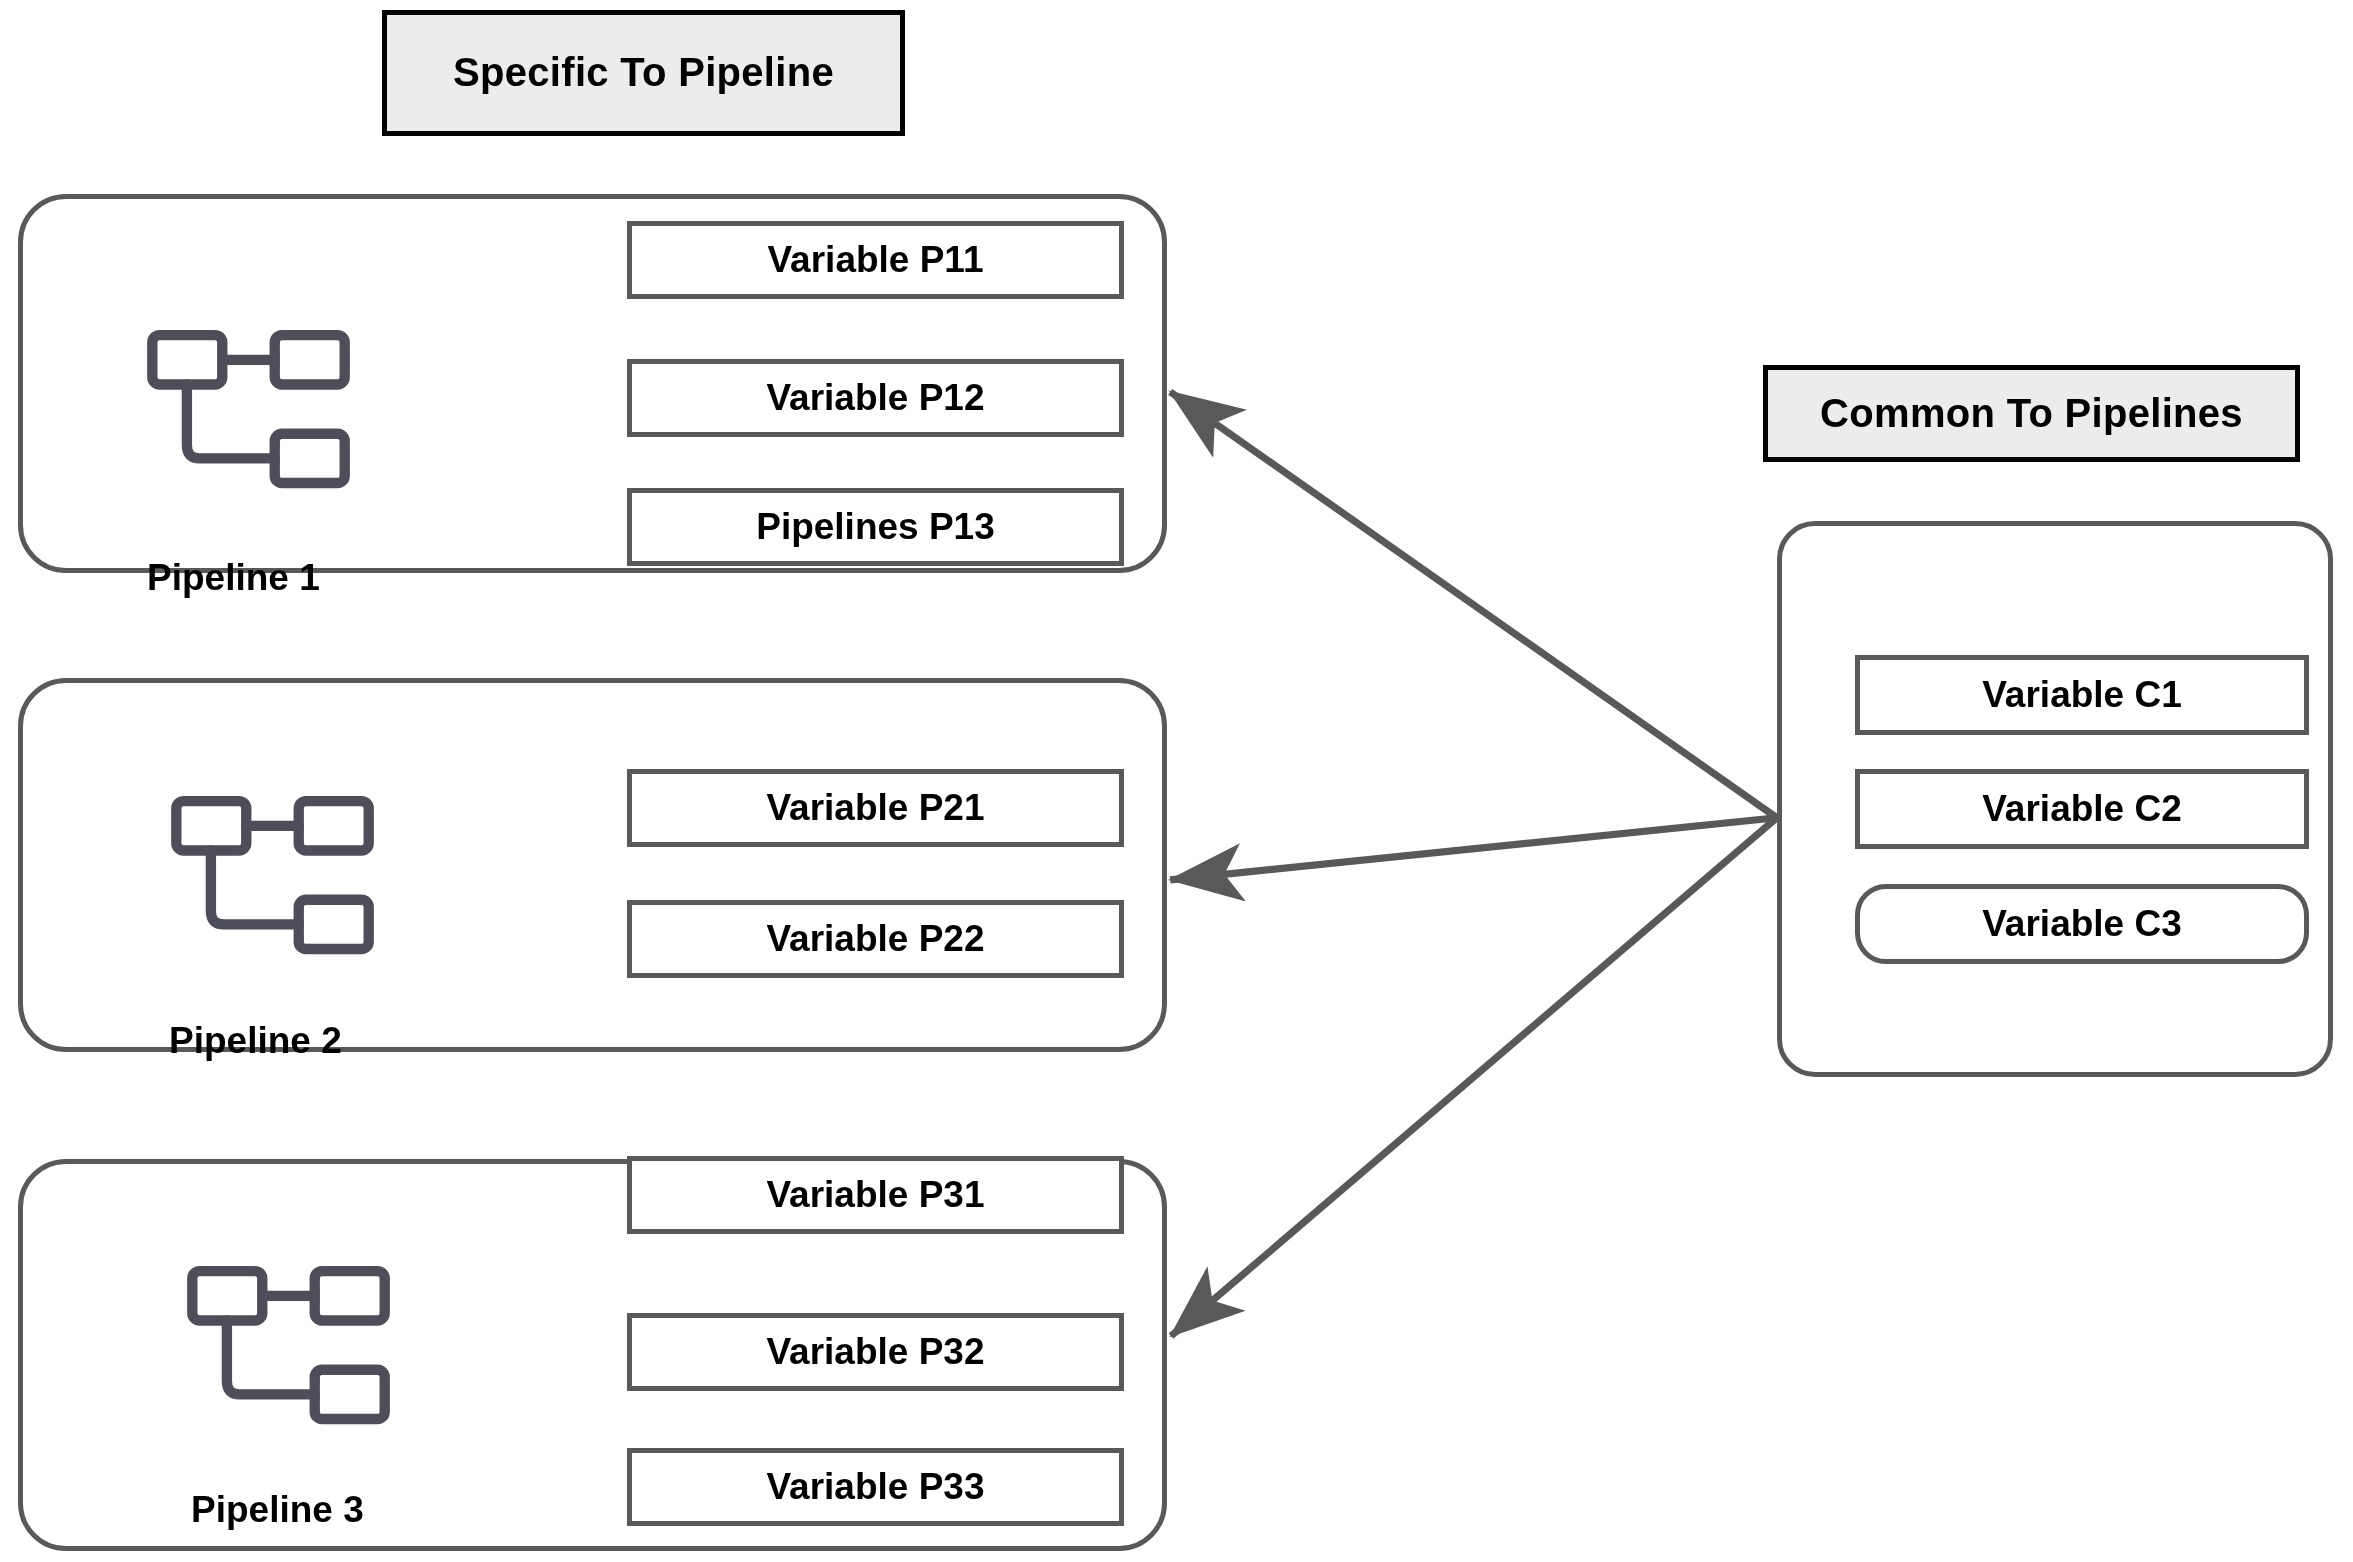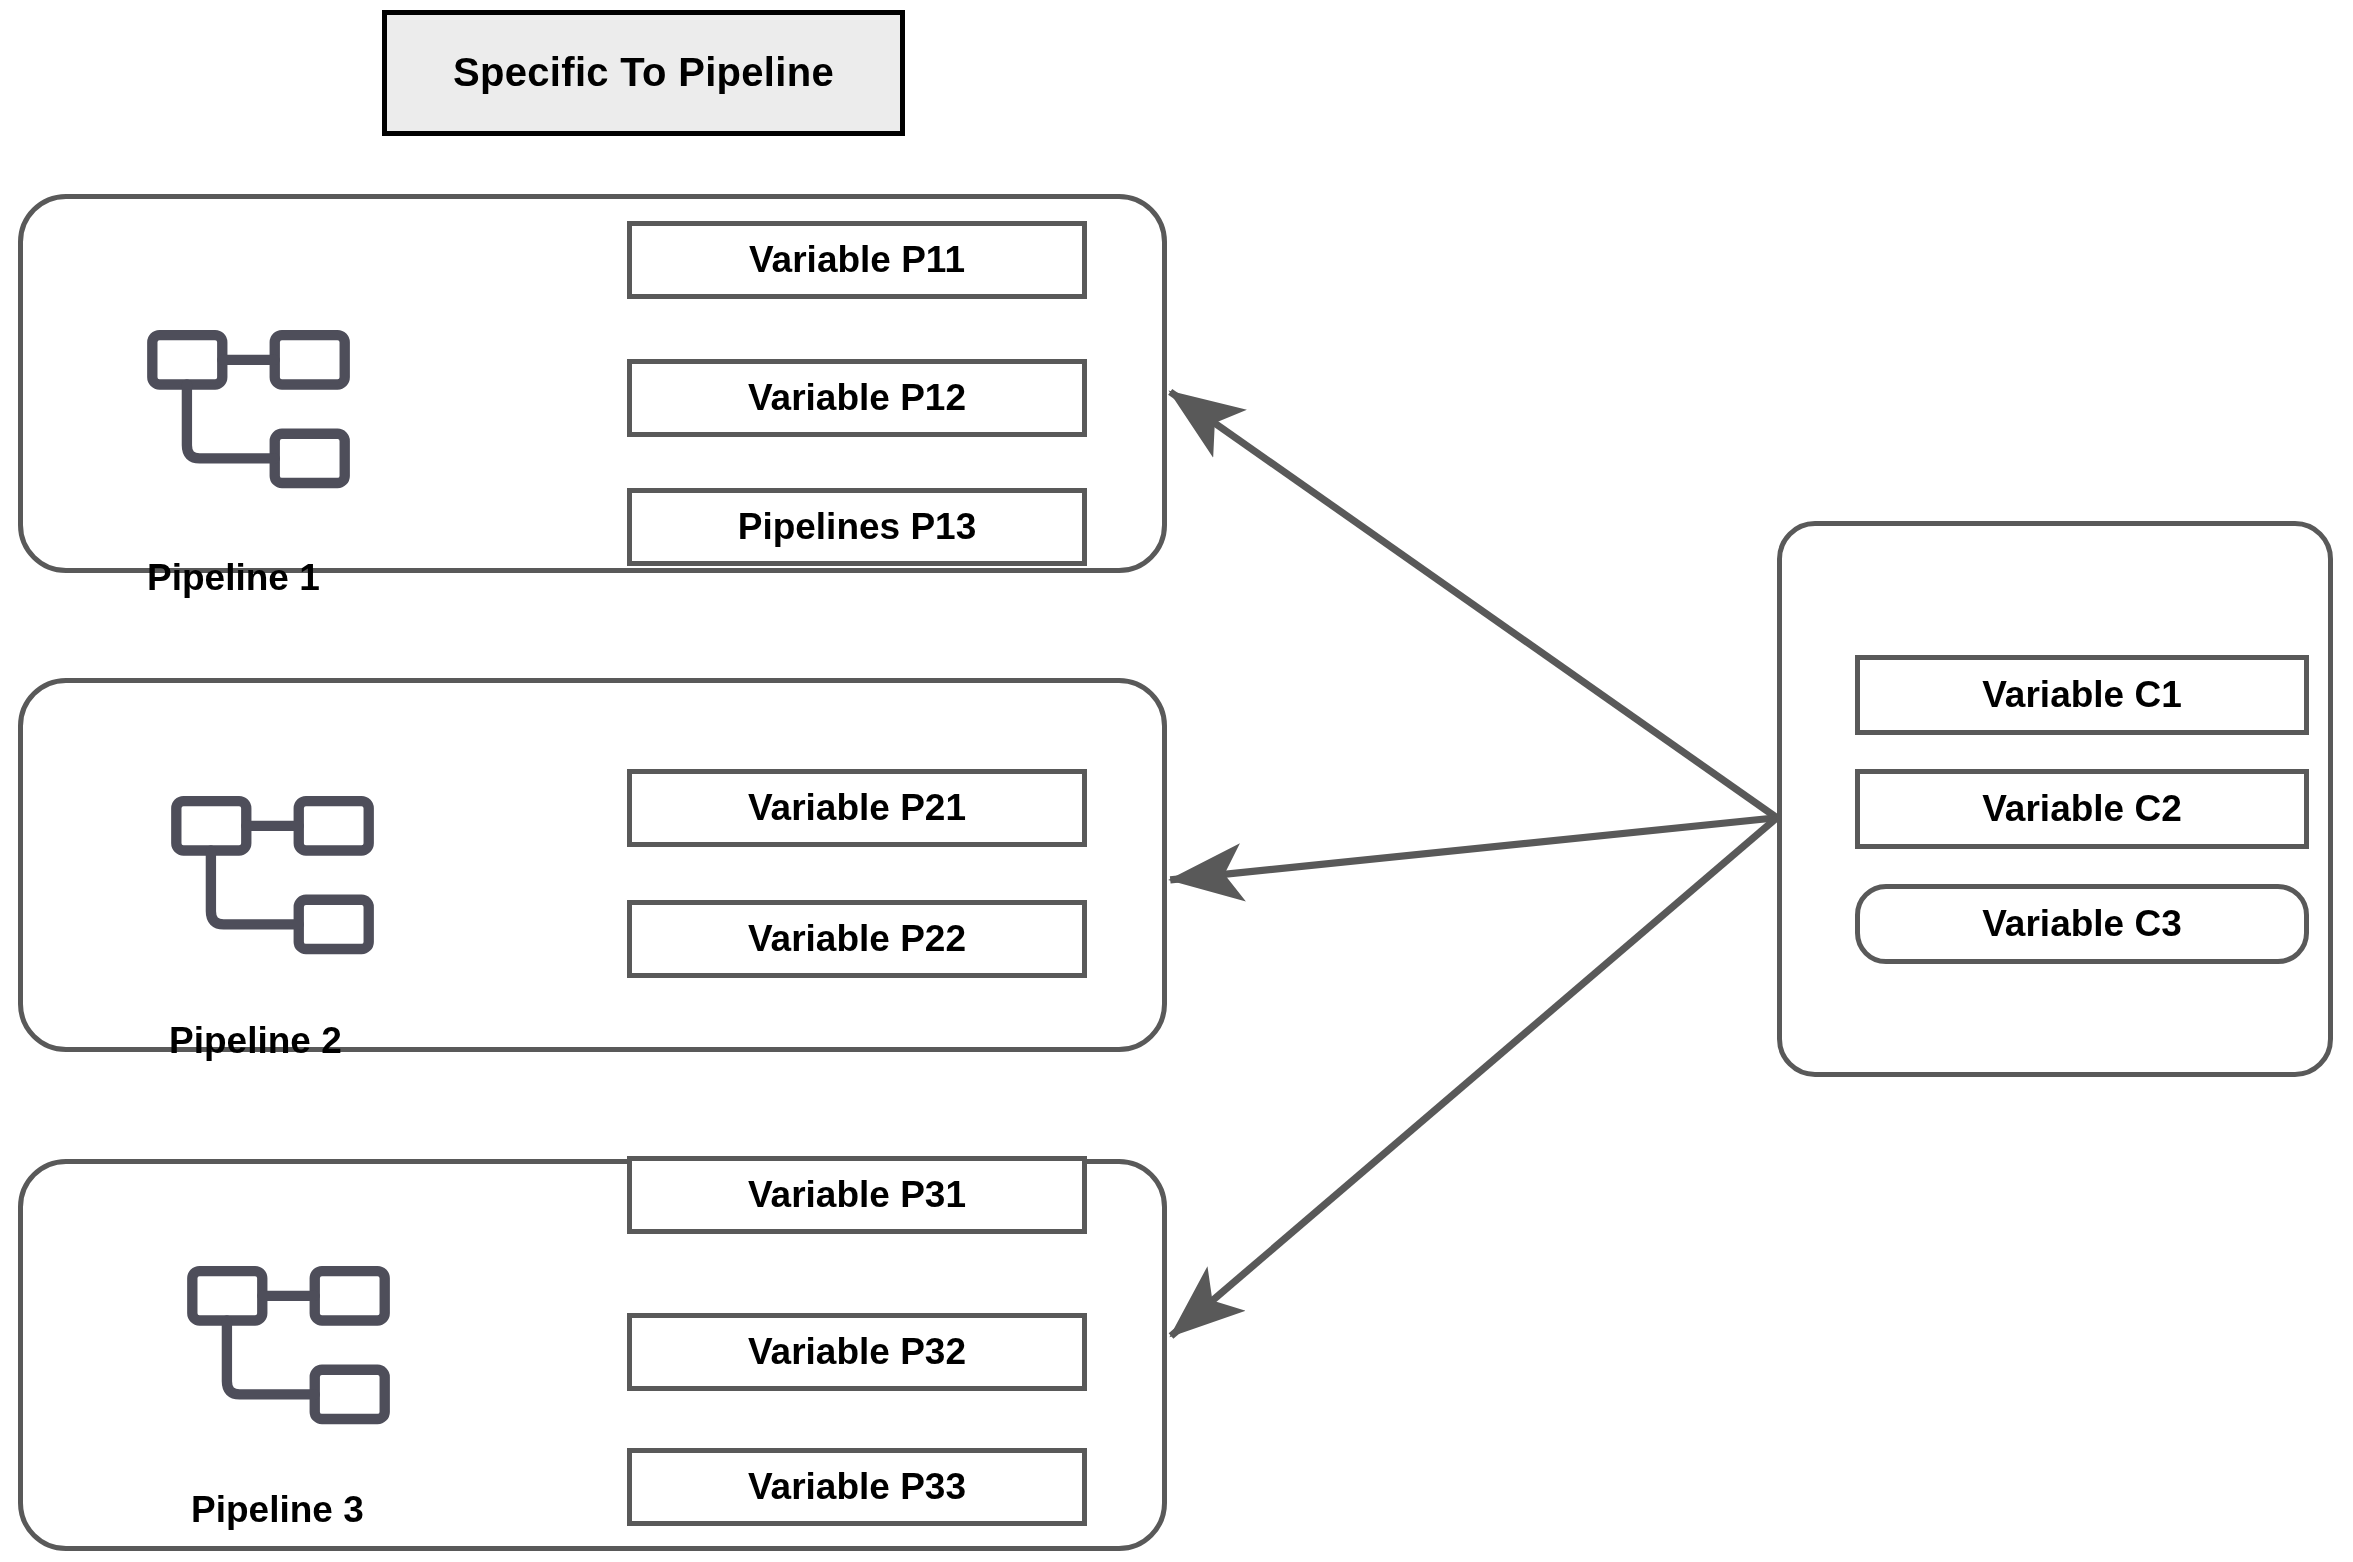--- a/index.html
+++ b/index.html
@@ -60,21 +60,21 @@
     display: flex;
     align-items: center;
     justify-content: center;
   }
   .var-box .var-label {
     font-size: 37px;
     font-weight: bold;
     color: #000000;
     white-space: nowrap;
   }
-  .var-col-p { left: 627px; width: 460px; height: 78px; }
+  .var-col-p { left: 627px; width: 497px; height: 78px; }
   .var-col-c { left: 1855px; width: 454px; height: 80px; }
 
   
   #var-p11 { top: 221px; }
   #var-p12 { top: 359px; }
   #var-p13 { top: 488px; }
   
   #var-p21 { top: 769px; }
   #var-p22 { top: 900px; }
   
@@ -117,20 +117,23 @@
 </style>
 </head>
 <body>
 
 <div id="canvas">
 
   <div id="hdr-specific" class="header-box">
     <span class="header-label">Specific To Pipeline</span>
   </div>
 
+  <div id="hdr-common" class="header-box">
+    <span class="header-label">Common To Pipelines</span>
+  </div>
 
   <div id="grp-pipeline1" class="group-box"></div>
 
   <svg id="icon-p1" class="pipeline-icon" viewBox="0 0 260 200">
     <g fill="none" stroke="#4e4e5a" stroke-width="13" stroke-linecap="round" stroke-linejoin="round">
       <rect x="6.5" y="6.5" width="88" height="62" rx="9"></rect>
       <rect x="160.5" y="6.5" width="88" height="62" rx="9"></rect>
       <rect x="160.5" y="130.5" width="88" height="62" rx="9"></rect>
       <path d="M94.5 37.5 H160.5"></path>
       <path d="M50 68.5 V145 Q50 161.5 66 161.5 H160.5"></path>

